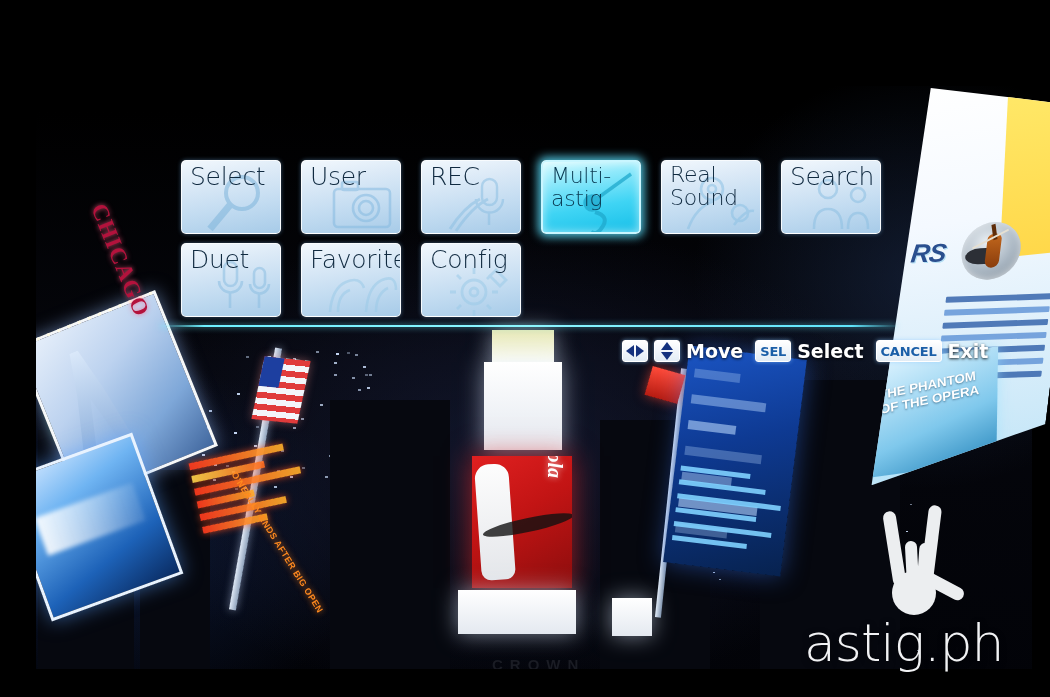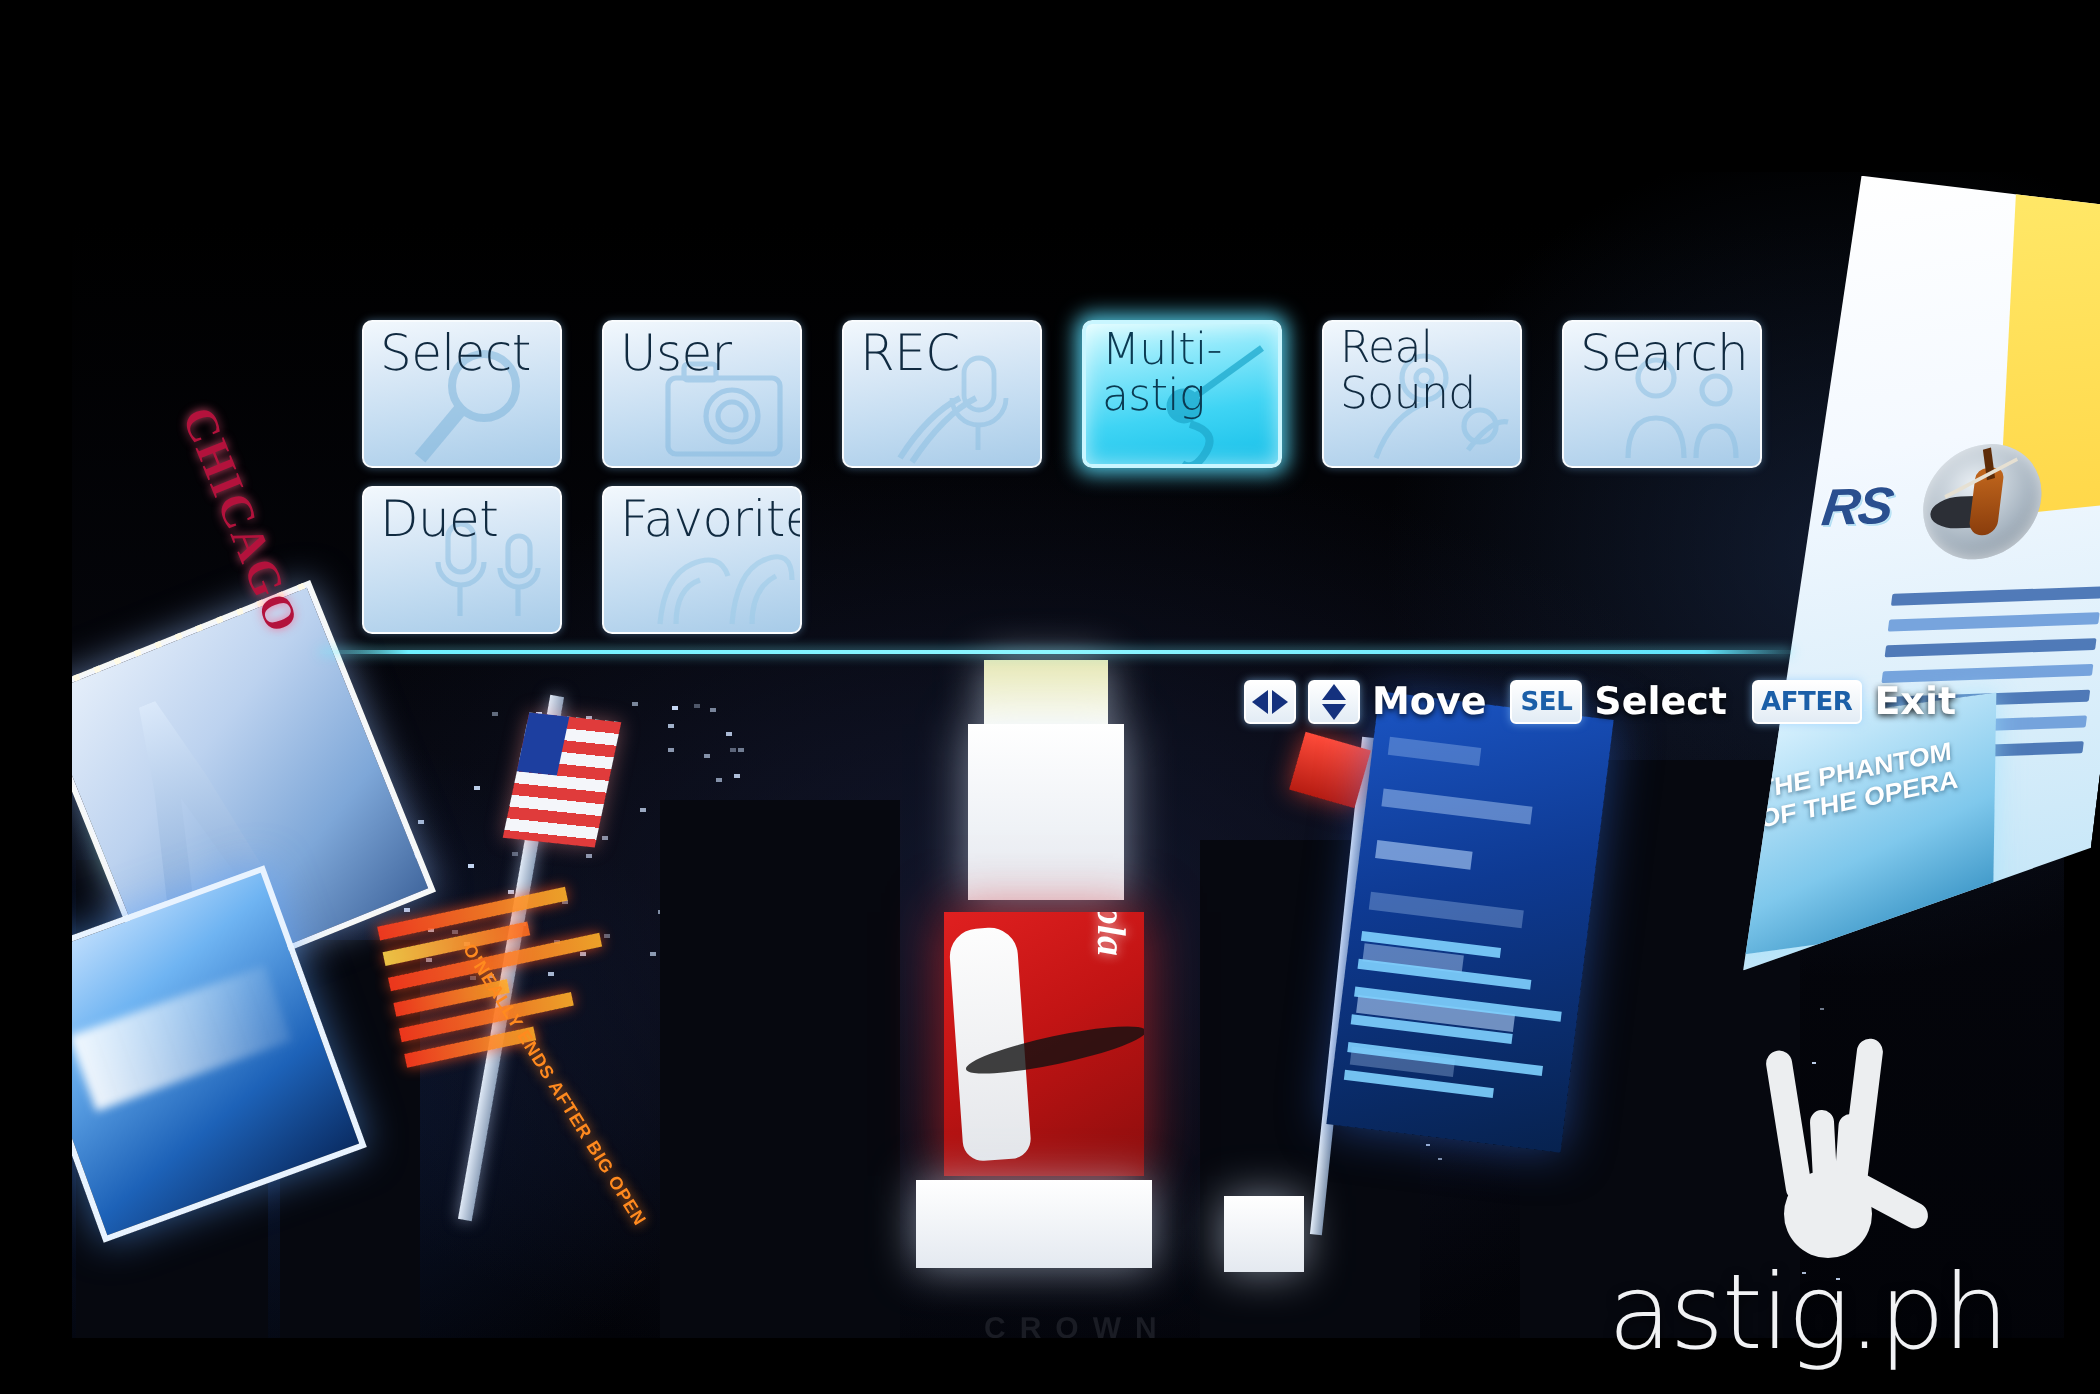--- a/index.html
+++ b/index.html
@@ -350,21 +350,21 @@
   .ud { display:flex; flex-direction:column; gap:2px; align-items:center; }
   .hint-label {
     color:#ffffff; font-size:19px; font-weight:bold;
     font-family:"DejaVu Sans", sans-serif;
     text-shadow:0 1px 3px rgba(0,0,0,.85);
     margin-right:6px;
   }
 
   
   #watermark {
-    position:absolute; right:14px; bottom:14px;
+    position:absolute; right:14px; bottom:28px;
     width:232px; height:168px;
     pointer-events:none;
   }
   #watermark .wm-text {
     position:absolute; left:0; bottom:0;
     color:#f1f2f4; font-size:52px; line-height:52px;
     font-weight:300; letter-spacing:-1px;
     font-family:"DejaVu Sans", sans-serif;
     text-shadow:0 2px 6px rgba(0,0,0,.6);
   }
@@ -781,41 +781,52 @@
         <div class="art"><svg viewBox="0 0 78 60">
             <g fill="none" stroke="#9ccae8" stroke-width="2.6">
               <path d="M8 56q2-24 16-30t18 6"></path>
               <path d="M16 56q0-18 12-22"></path>
               <path d="M44 56q2-26 16-32t14 10"></path>
               <path d="M54 56q0-18 12-24"></path>
             </g>
           </svg></div>
         <div class="label">Favorite</div>
       </div>
+      <div class="tile">
+        <div class="art"><svg viewBox="0 0 78 60">
+            <g fill="none" stroke="#9ccae8" stroke-width="2.8">
+              <circle cx="32" cy="36" r="12"></circle>
+              <circle cx="32" cy="36" r="4"></circle>
+              <path d="M32 18v-6M32 60v-6M14 36H8M56 36h-6M19 23l-4-4M45 49l4 4M45 23l4-4M19 49l-4 4"></path>
+              <path d="M54 14l10 10-6 6-10-10Z"></path>
+            </g>
+          </svg></div>
+        <div class="label">Config</div>
+      </div>
     </div>
 
   <div id="separator"></div>
 
   <div id="hintbar">
     <div class="key-box">
       <span class="tri left"></span>
         <span class="tri right"></span>
     </div>
     <div class="key-box">
       <span class="ud">
           <span class="tri up"></span>
           <span class="tri down"></span>
         </span>
     </div>
     <span class="hint-label">Move</span>
 
     <div class="key-box txt">SEL</div>
     <span class="hint-label">Select</span>
 
-    <div class="key-box txt">AFTER</div>
+    <div class="key-box txt">CANCEL</div>
     <span class="hint-label">Exit</span>
   </div>
 
   <div id="watermark">
     <svg class="hand" viewBox="0 0 116 112">
       <g fill="#eceef0">
         <rect x="26" y="6" width="13" height="76" rx="6.5" transform="rotate(-9 32 44)"></rect>
         <rect x="62" y="0" width="13" height="86" rx="6.5" transform="rotate(7 68 43)"></rect>
         <rect x="44" y="36" width="12" height="50" rx="6" transform="rotate(-3 50 61)"></rect>
         <rect x="56" y="38" width="12" height="48" rx="6" transform="rotate(4 62 62)"></rect>

